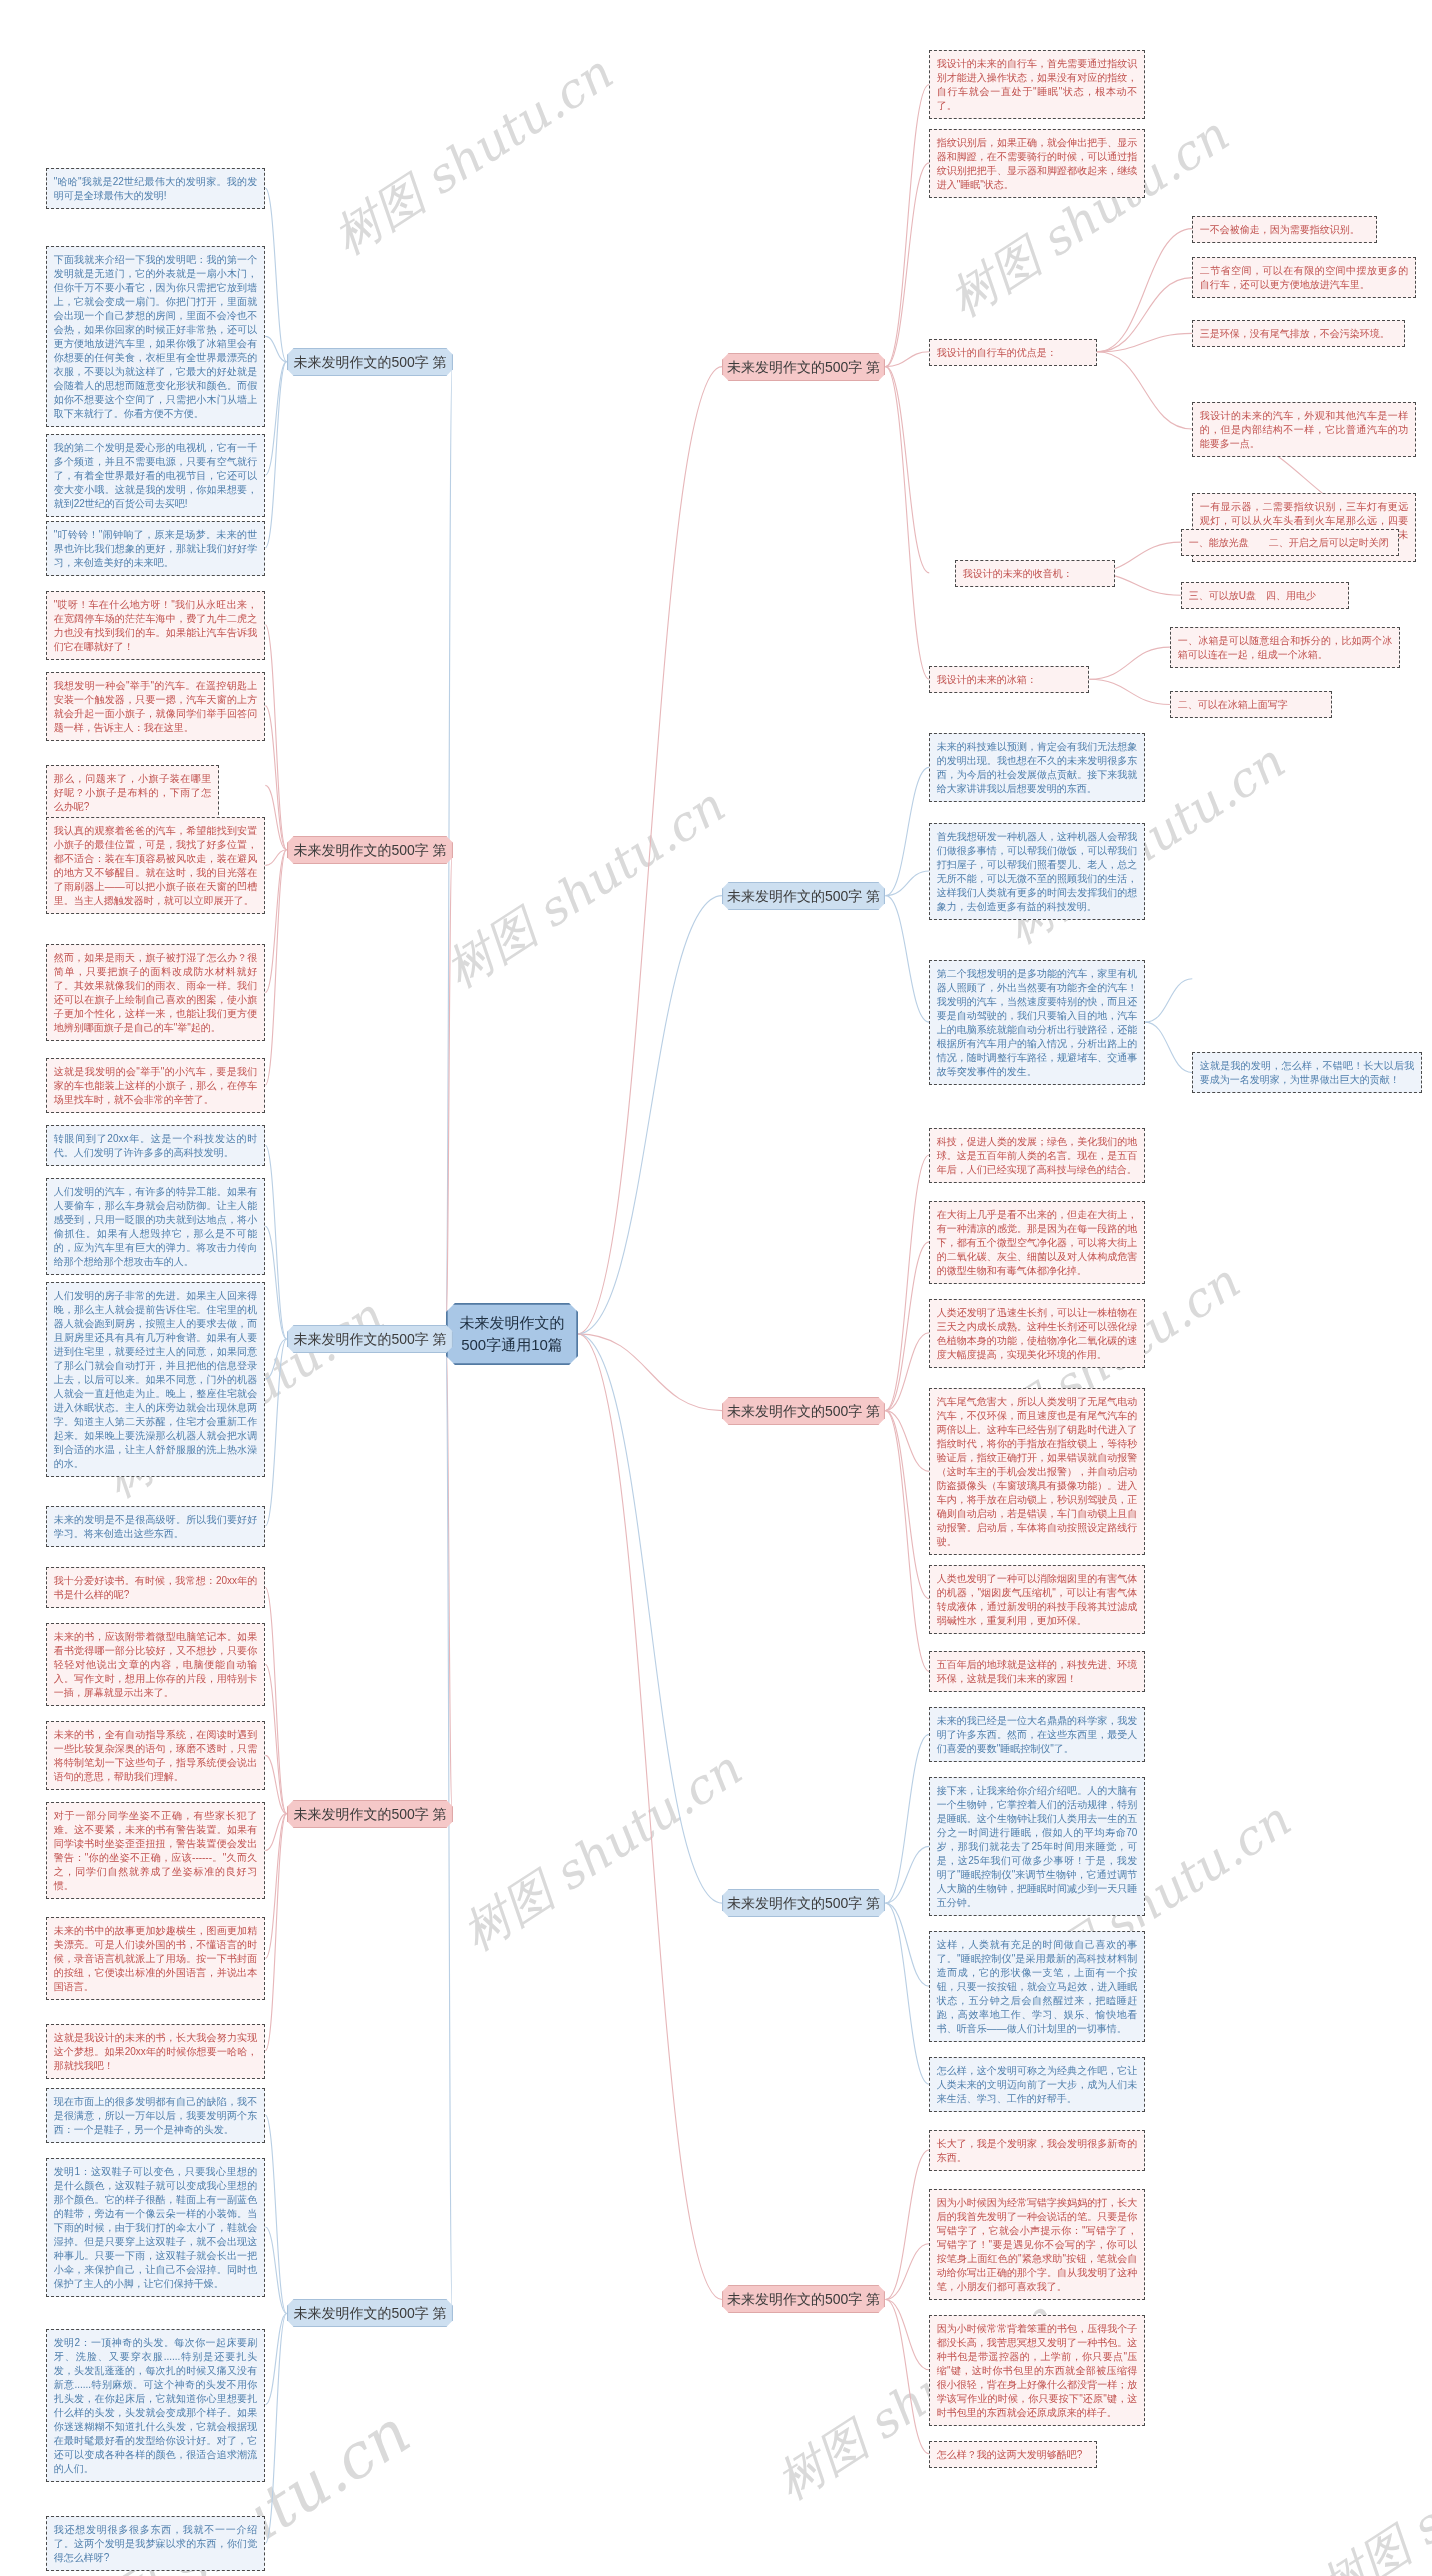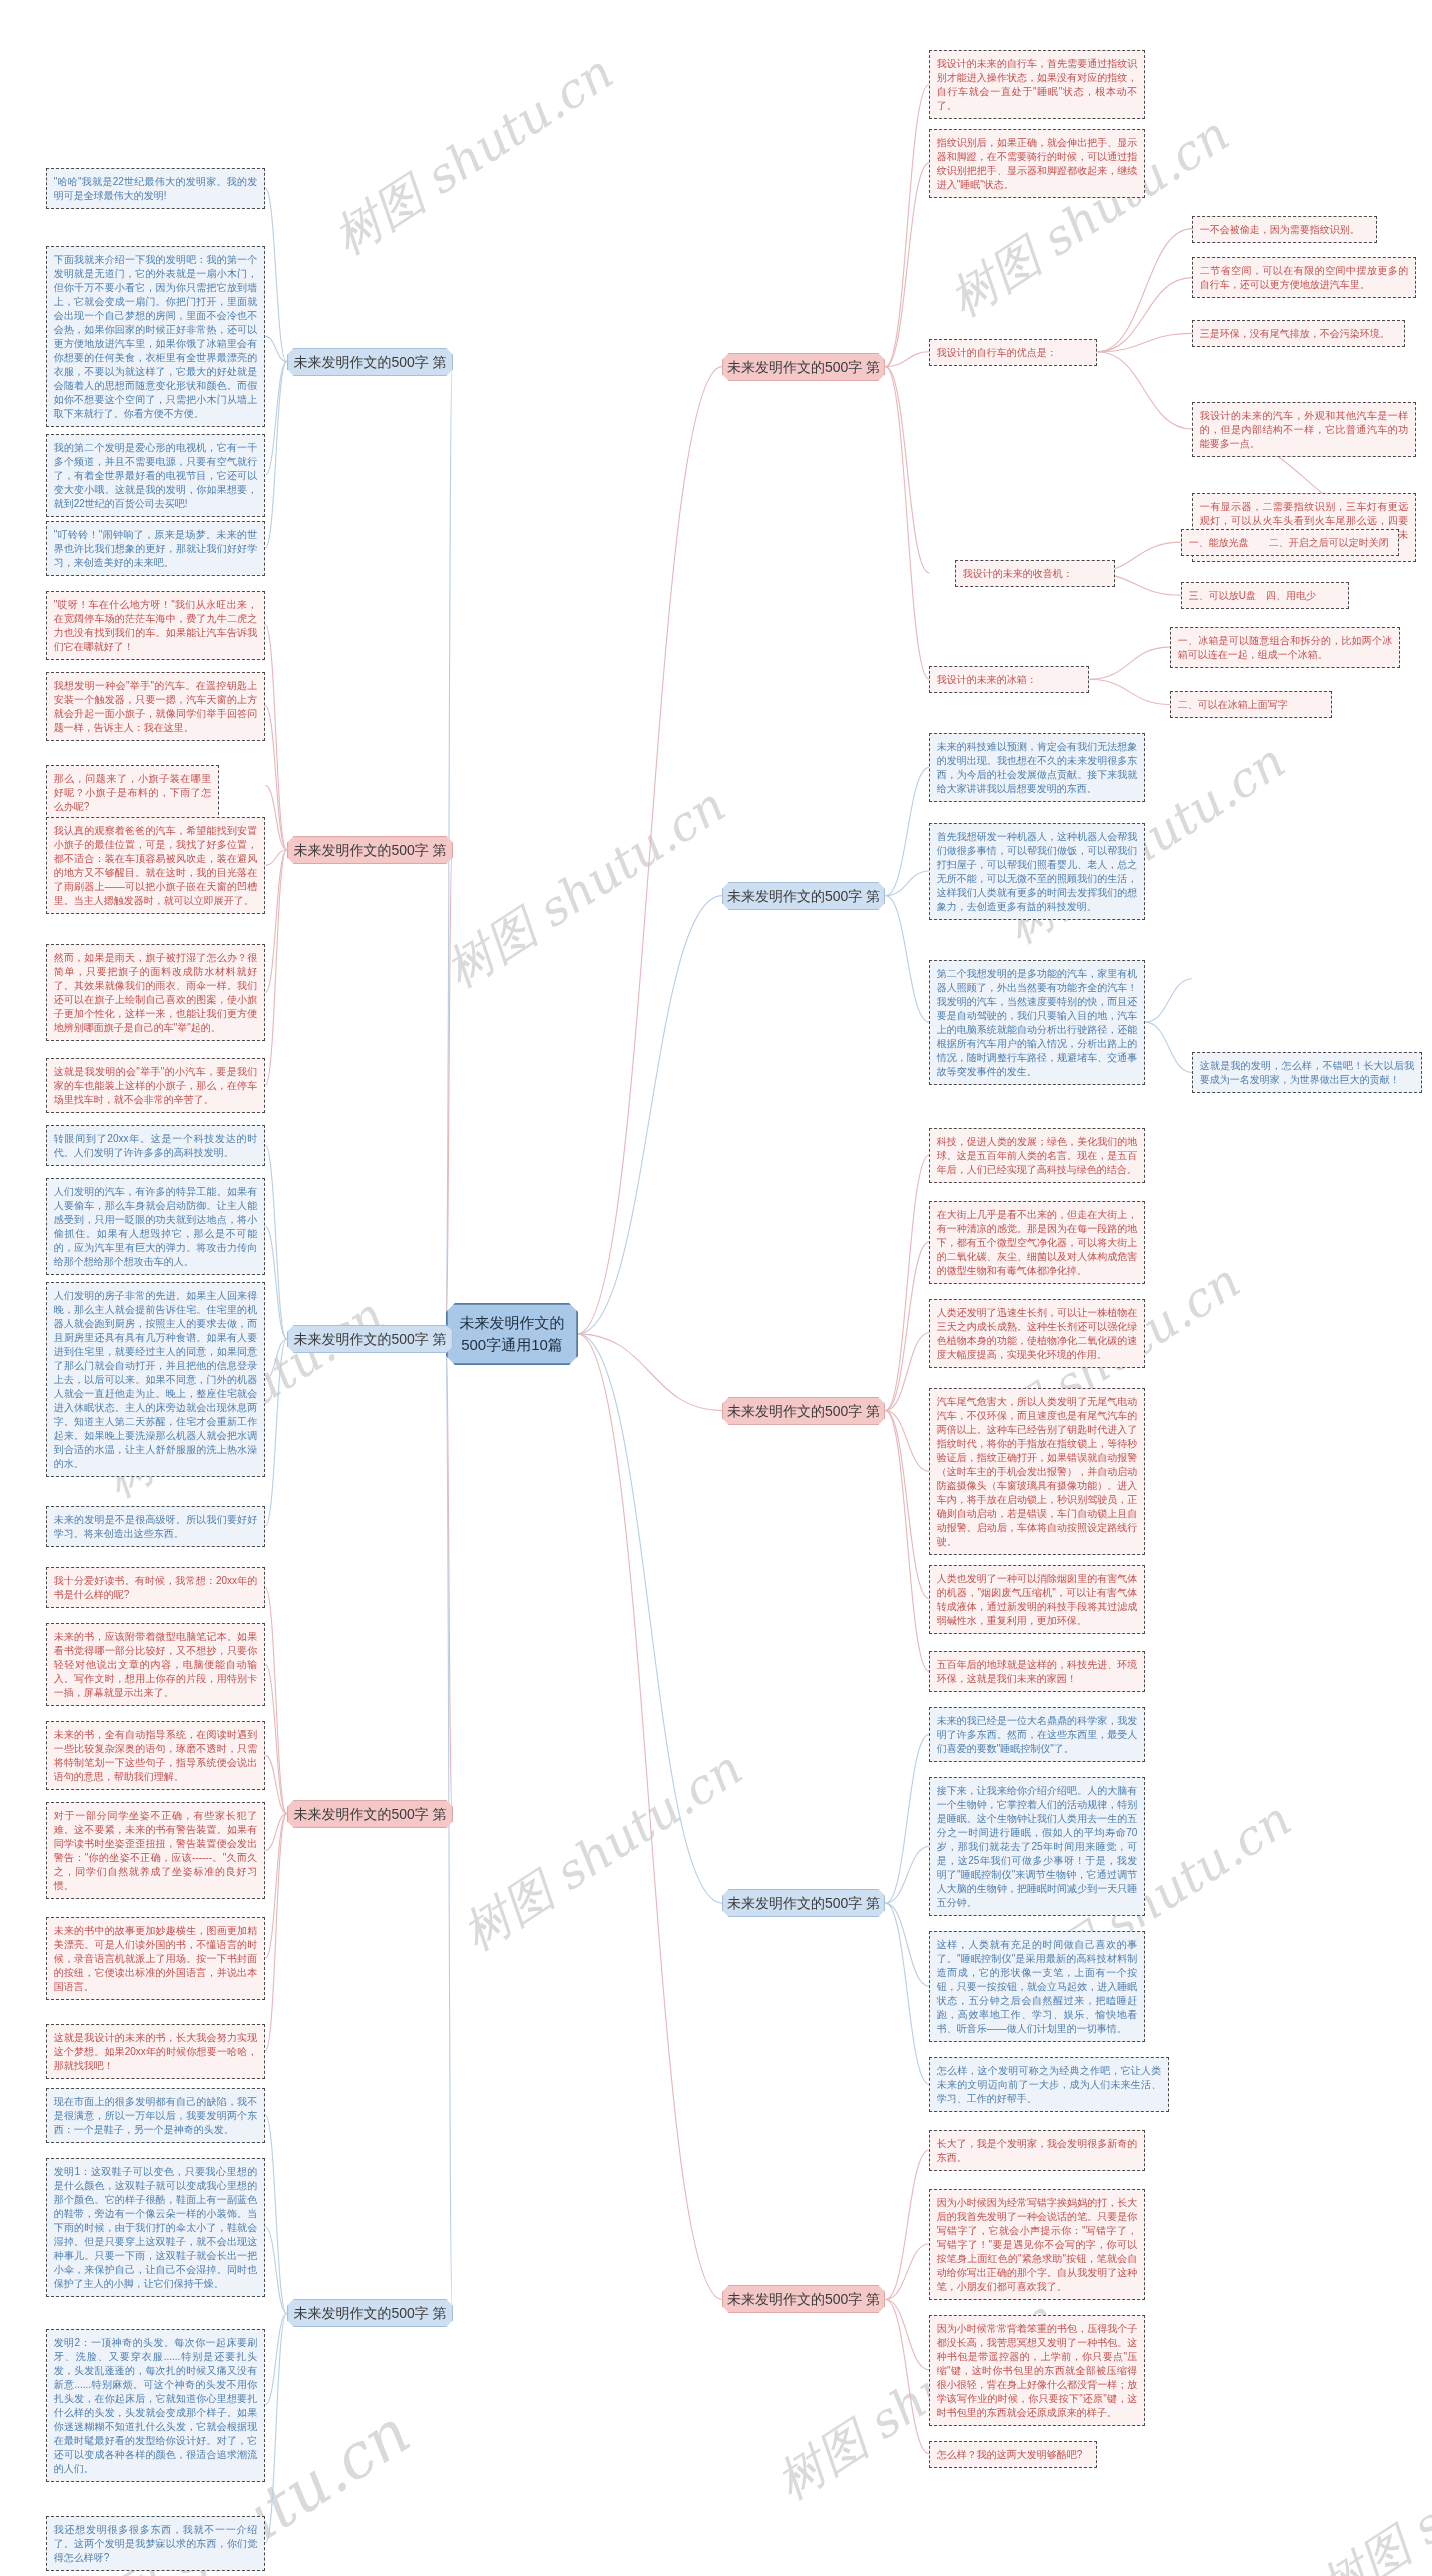--- a/index.html
+++ b/index.html
@@ -166,21 +166,21 @@
   <div class="node leaf red" style="left:929px;top:1128px;width:216px;">科技，促进人类的发展；绿色，美化我们的地球。这是五百年前人类的名言。现在，是五百年后，人们已经实现了高科技与绿色的结合。</div>
   <div class="node leaf red" style="left:929px;top:1201px;width:216px;">在大街上几乎是看不出来的，但走在大街上，有一种清凉的感觉。那是因为在每一段路的地下，都有五个微型空气净化器，可以将大街上的二氧化碳、灰尘、细菌以及对人体构成危害的微型生物和有毒气体都净化掉。</div>
   <div class="node leaf red" style="left:929px;top:1299px;width:216px;">人类还发明了迅速生长剂，可以让一株植物在三天之内成长成熟。这种生长剂还可以强化绿色植物本身的功能，使植物净化二氧化碳的速度大幅度提高，实现美化环境的作用。</div>
   <div class="node leaf red" style="left:929px;top:1388px;width:216px;">汽车尾气危害大，所以人类发明了无尾气电动汽车，不仅环保，而且速度也是有尾气汽车的两倍以上。这种车已经告别了钥匙时代进入了指纹时代，将你的手指放在指纹锁上，等待秒验证后，指纹正确打开，如果错误就自动报警（这时车主的手机会发出报警），并自动启动防盗摄像头（车窗玻璃具有摄像功能）。进入车内，将手放在启动锁上，秒识别驾驶员，正确则自动启动，若是错误，车门自动锁上且自动报警。启动后，车体将自动按照设定路线行驶。</div>
   <div class="node leaf red" style="left:929px;top:1565px;width:216px;">人类也发明了一种可以消除烟囱里的有害气体的机器，"烟囱废气压缩机"，可以让有害气体转成液体，通过新发明的科技手段将其过滤成弱碱性水，重复利用，更加环保。</div>
   <div class="node leaf red" style="left:929px;top:1651px;width:216px;">五百年后的地球就是这样的，科技先进、环境环保，这就是我们未来的家园！</div>
 
   <div class="node leaf blue" style="left:929px;top:1707px;width:216px;">未来的我已经是一位大名鼎鼎的科学家，我发明了许多东西。然而，在这些东西里，最受人们喜爱的要数"睡眠控制仪"了。</div>
   <div class="node leaf blue" style="left:929px;top:1777px;width:216px;">接下来，让我来给你介绍介绍吧。人的大脑有一个生物钟，它掌控着人们的活动规律，特别是睡眠。这个生物钟让我们人类用去一生的五分之一时间进行睡眠，假如人的平均寿命70岁，那我们就花去了25年时间用来睡觉，可是，这25年我们可做多少事呀！于是，我发明了"睡眠控制仪"来调节生物钟，它通过调节人大脑的生物钟，把睡眠时间减少到一天只睡五分钟。</div>
   <div class="node leaf blue" style="left:929px;top:1931px;width:216px;">这样，人类就有充足的时间做自己喜欢的事了。"睡眠控制仪"是采用最新的高科技材料制造而成，它的形状像一支笔，上面有一个按钮，只要一按按钮，就会立马起效，进入睡眠状态，五分钟之后会自然醒过来，把瞌睡赶跑，高效率地工作、学习、娱乐、愉快地看书、听音乐——做人们计划里的一切事情。</div>
-  <div class="node leaf blue" style="left:929px;top:2057px;width:240px;">怎么样，这个发明可称之为经典之作吧，它让人类未来的文明迈向前了一大步，成为人们未来生活、学习、工作的好帮手。</div>
+  <div class="node leaf blue" style="left:929px;top:2057px;width:216px;">怎么样，这个发明可称之为经典之作吧，它让人类未来的文明迈向前了一大步，成为人们未来生活、学习、工作的好帮手。</div>
 
   <div class="node leaf red" style="left:929px;top:2130px;width:216px;">长大了，我是个发明家，我会发明很多新奇的东西。</div>
   <div class="node leaf red" style="left:929px;top:2189px;width:216px;">因为小时候因为经常写错字挨妈妈的打，长大后的我首先发明了一种会说话的笔。只要是你写错字了，它就会小声提示你："写错字了，写错字了！"要是遇见你不会写的字，你可以按笔身上面红色的"紧急求助"按钮，笔就会自动给你写出正确的那个字。自从我发明了这种笔，小朋友们都可喜欢我了。</div>
   <div class="node leaf red" style="left:929px;top:2315px;width:216px;">因为小时候常常背着笨重的书包，压得我个子都没长高，我苦思冥想又发明了一种书包。这种书包是带遥控器的，上学前，你只要点"压缩"键，这时你书包里的东西就全部被压缩得很小很轻，背在身上好像什么都没背一样；放学该写作业的时候，你只要按下"还原"键，这时书包里的东西就会还原成原来的样子。</div>
   <div class="node leaf red" style="left:929px;top:2441px;width:168px;">怎么样？我的这两大发明够酷吧?</div>
 
   <div class="node leaf red" style="left:1192px;top:216px;width:185px;">一不会被偷走，因为需要指纹识别。</div>
   <div class="node leaf red" style="left:1192px;top:257px;width:224px;">二节省空间，可以在有限的空间中摆放更多的自行车，还可以更方便地放进汽车里。</div>
   <div class="node leaf red" style="left:1192px;top:320px;width:213px;">三是环保，没有尾气排放，不会污染环境。</div>
   <div id="rf4" class="node leaf red" style="left:1192px;top:402px;width:224px;">我设计的未来的汽车，外观和其他汽车是一样的，但是内部结构不一样，它比普通汽车的功能要多一点。</div>

